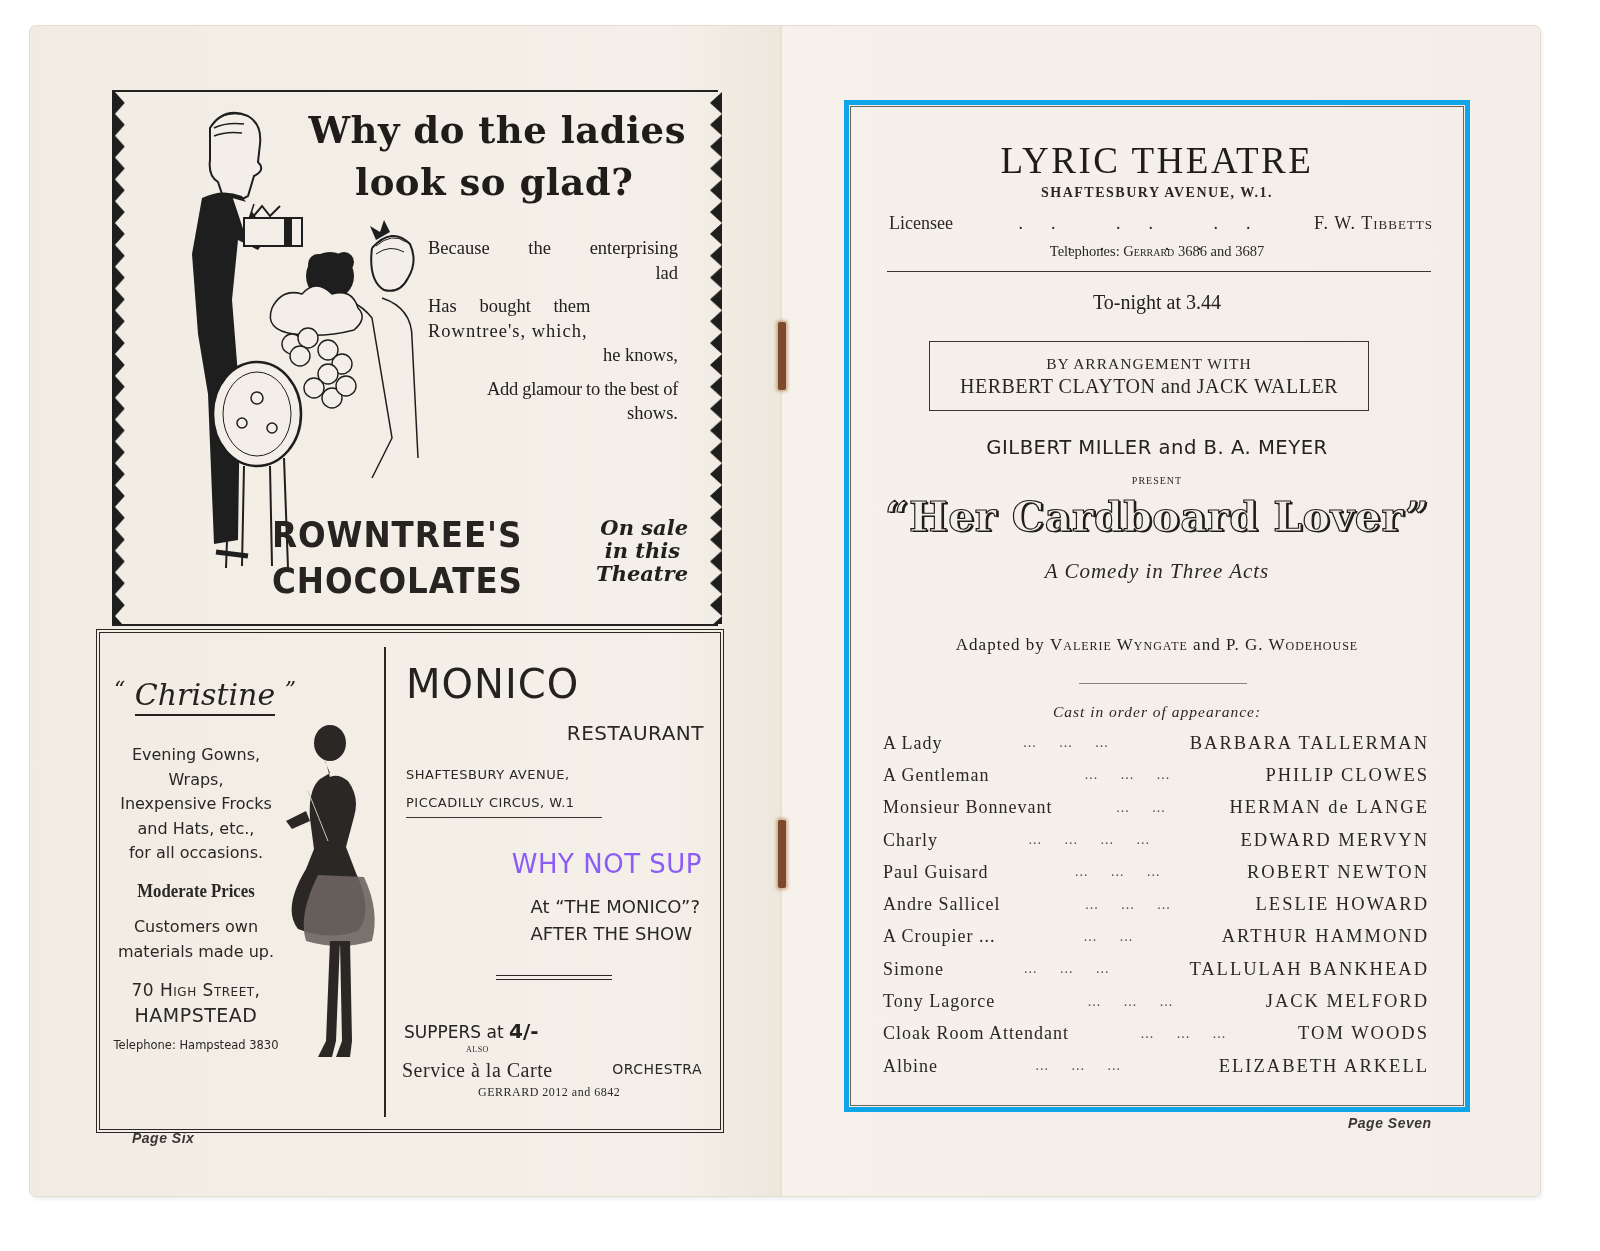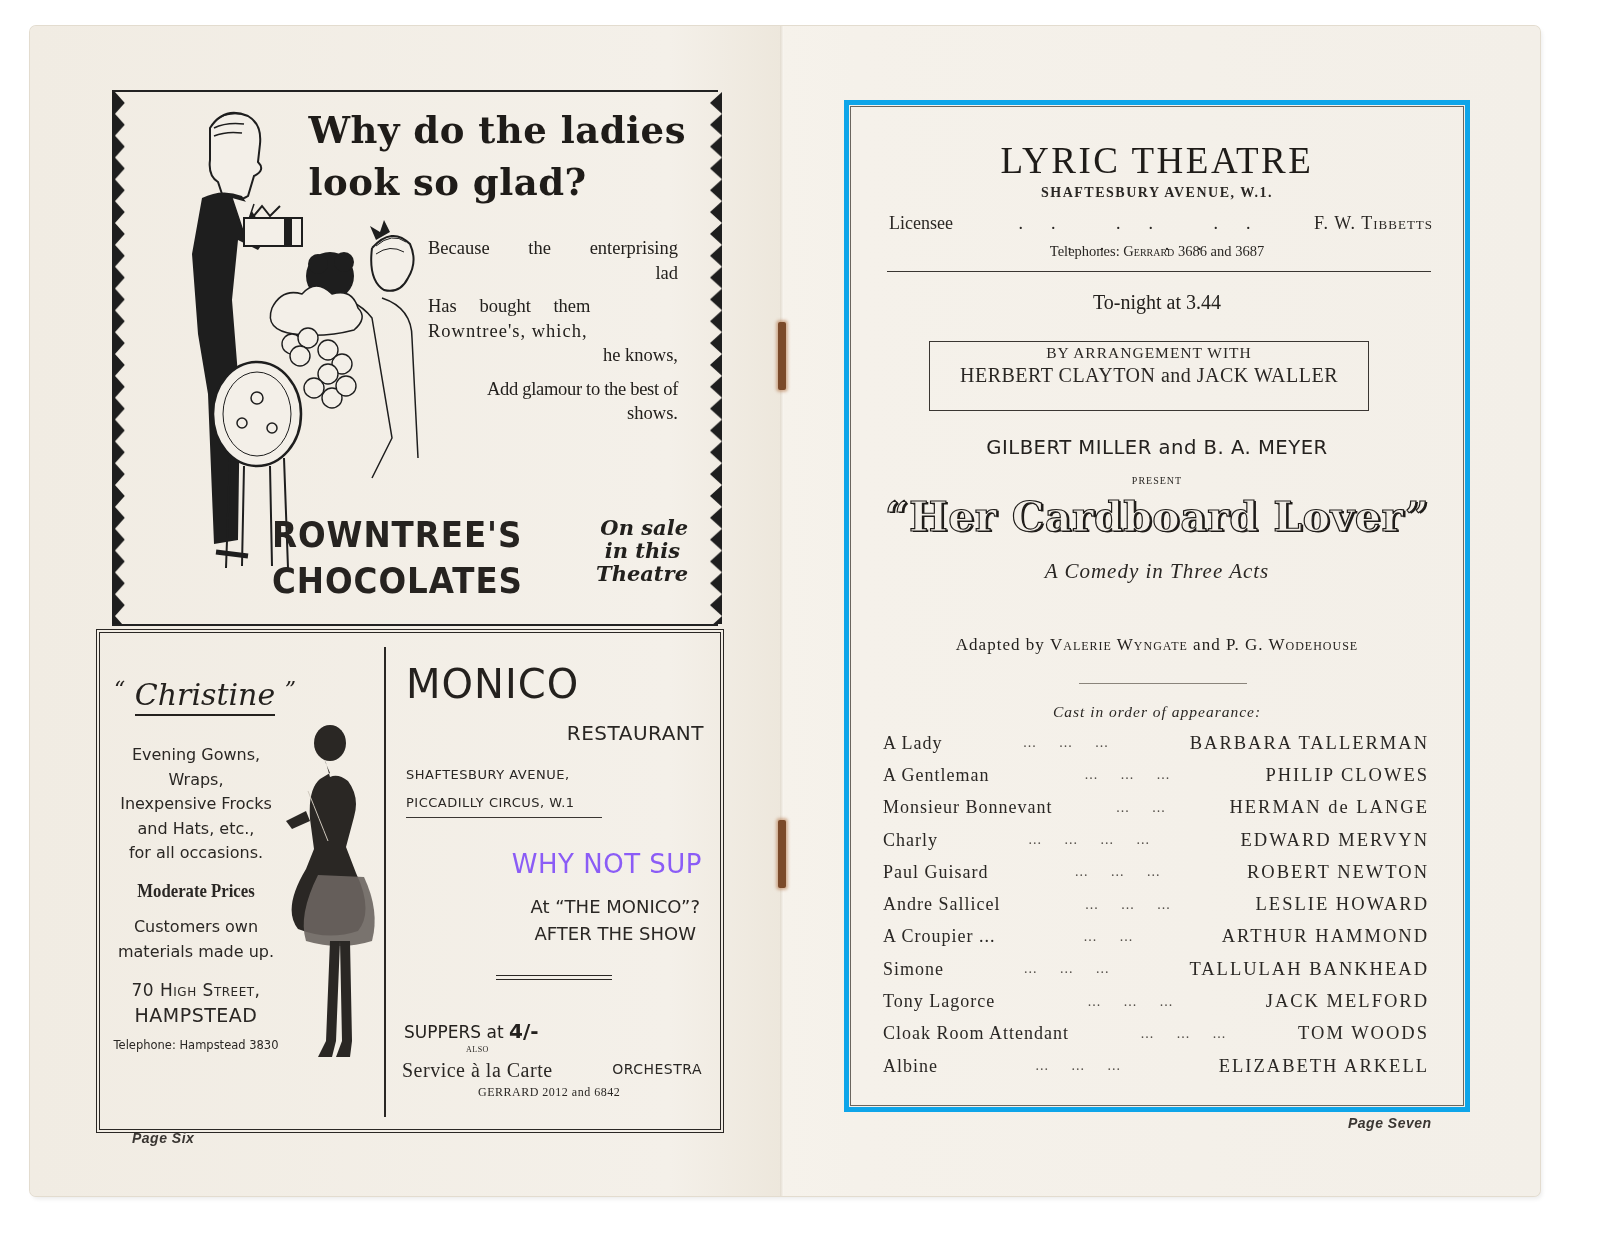--- a/index.html
+++ b/index.html
@@ -23,21 +23,21 @@
     position: absolute; left: 82px; top: 64px; width: 606px; height: 536px;
     border-top: 2px solid #222; border-bottom: 2px solid #222;
   }
   .zig-l, .zig-r { position: absolute; top: 0; height: 100%; width: 16px; }
   .zig-l { left: 0; border-left: 3px solid #1e1e1e; }
   .zig-r { right: -4px; }
   .zig-l svg, .zig-r svg { width: 100%; height: 100%; display: block; }
 
   .illus { position: absolute; left: 20px; top: 6px; width: 290px; height: 470px; }
   .rw-headline {
-    position: absolute; right: 32px; top: 12px; text-align: left;
+    position: absolute; right: 32px; top: 12px; text-align: center;
     font-family: "DejaVu Serif", serif; font-weight: bold; font-size: 37px; line-height: 52px; color: #1f1c19;
     letter-spacing: 0.5px;
   }
   .rw-verse {
     position: absolute; right: 40px; top: 144px; width: 250px; text-align: right;
     font-family: "Liberation Serif", serif; font-size: 18.5px; line-height: 24.5px; color: #23201d;
   }
   .rw-verse .v { display: block; }
   .rw-verse .gap { margin-top: 9px; }
   .rw-brand {
@@ -74,21 +74,21 @@
   .ch-body .addr2 { font-size: 19px; display: block; letter-spacing: 0.5px; }
   .ch-body .tel { font-size: 11.5px; display: block; margin-top: 6px; }
   .ch-figure { position: absolute; left: 178px; top: 88px; width: 108px; height: 346px; }
 
   .monico { position: absolute; left: 286px; top: 0; right: 0; height: 100%; }
   .mo-title { position: absolute; left: 20px; top: 28px; font-family: "DejaVu Sans", sans-serif; font-size: 40px; letter-spacing: 1px; color: #24211e; font-weight: normal; }
   .mo-sub { position: absolute; right: 16px; top: 88px; font-family: "DejaVu Sans", sans-serif; font-size: 20px; color: #2a2724; letter-spacing: 0.5px; }
   .mo-addr { position: absolute; left: 20px; top: 128px; font-family: "DejaVu Sans", sans-serif; font-size: 13px; line-height: 28px; color: #2a2724; letter-spacing: 0.5px; }
   .mo-addr .l2 { display: block; border-bottom: 1px solid #3a3632; padding-bottom: 0px; width: 196px; }
   .mo-why { position: absolute; right: 18px; top: 216px; font-family: "DejaVu Sans", sans-serif; font-size: 26px; color: #8b5cf6; letter-spacing: 0.5px; text-align: center; }
-  .mo-why2 { position: absolute; right: 20px; top: 260px; text-align: center; font-family: "DejaVu Sans", sans-serif; font-size: 18px; line-height: 27px; color: #2a2724; margin-left: 28px; }
+  .mo-why2 { position: absolute; right: 20px; top: 260px; text-align: left; font-family: "DejaVu Sans", sans-serif; font-size: 18px; line-height: 27px; color: #2a2724; margin-left: 28px; }
   .mo-rule { position: absolute; left: 110px; top: 342px; width: 116px; height: 5px; border-top: 1px solid #2a2724; border-bottom: 1px solid #2a2724; }
   .mo-suppers { position: absolute; left: 18px; top: 386px; font-family: "DejaVu Sans", sans-serif; font-size: 17px; color: #24211e; }
   .mo-suppers b { font-size: 20px; }
   .mo-also { position: absolute; left: 80px; top: 412px; font-family: "Liberation Serif", serif; font-size: 8px; letter-spacing: 0.5px; }
   .mo-carte { position: absolute; left: 16px; top: 426px; font-family: "Liberation Serif", serif; font-size: 20px; color: #2a2724; letter-spacing: 0.5px; }
   .mo-orch { position: absolute; right: 18px; top: 428px; font-family: "DejaVu Sans", sans-serif; font-size: 14px; color: #2a2724; letter-spacing: 0.5px; margin-left: 16px; }
   .mo-tel { position: absolute; left: 92px; top: 452px; font-family: "Liberation Serif", serif; font-size: 12px; color: #2a2724; letter-spacing: 0.5px; }
 
   .page-num { position: absolute; font-family: Liberation Sans, sans-serif; font-style: italic; font-weight: bold; font-size: 14px; color: #3a3632; letter-spacing: 0.5px; }
   .page-num.left { left: 102px; top: 1104px; }
@@ -104,21 +104,21 @@
   .p-theatre { top: 34px; font-family: "Liberation Serif", serif; font-size: 37px; letter-spacing: 2.5px; color: #1f1c19; }
   .p-address { top: 80px; font-family: "Liberation Serif", serif; font-size: 14px; letter-spacing: 1.5px; font-weight: bold; color: #2a2724; }
   .p-licensee { position: absolute; left: 40px; right: 32px; top: 108px; font-family: "Liberation Serif", serif; font-size: 18px; color: #2a2724; display: flex; justify-content: space-between; }
   .p-licensee .dots { flex: 1; text-align: center; letter-spacing: 28px; padding-left: 30px; }
   .p-licensee .name { font-variant: small-caps; letter-spacing: 1px; }
   .p-tel { top: 138px; font-family: "Liberation Serif", serif; font-size: 14.5px; color: #2a2724; }
   .p-tel .sc { font-variant: small-caps; }
   .p-rule1 { position: absolute; left: 38px; right: 34px; top: 166px; height: 1px; background: #3a3632; }
   .p-tonight { top: 186px; font-family: "Liberation Serif", serif; font-size: 20px; color: #24211e; }
   .p-box { position: absolute; left: 80px; top: 236px; width: 440px; height: 70px; border: 1px solid #3a3632; text-align: center; }
-  .p-box .a { display: block; margin-top: 2px; font-family: "Liberation Serif", serif; font-size: 15.5px; letter-spacing: 1px; }
+  .p-box .a { display: block; margin-top: 13px; font-family: "Liberation Serif", serif; font-size: 15.5px; letter-spacing: 1px; }
   .p-box .b { display: block; margin-top: 2px; font-family: "Liberation Serif", serif; font-size: 20px; letter-spacing: 0.5px; }
   .p-producers { top: 330px; font-family: "DejaVu Sans", sans-serif; font-size: 20px; letter-spacing: 0.5px; color: #24211e; transform: scaleX(0.98); }
   .p-present { top: 370px; font-family: "Liberation Serif", serif; font-size: 10px; letter-spacing: 1px; color: #2a2724; }
   .p-title {
     top: 388px; font-family: "DejaVu Serif", serif; font-weight: bold; font-size: 41px; color: #f3efe8; letter-spacing: 0.5px;
     -webkit-text-stroke: 1.2px #1f1c19;
     text-shadow: 2px 1px 0 #1f1c19;
   }
   .p-genre { top: 454px; font-family: "Liberation Serif", serif; font-style: italic; font-size: 21px; letter-spacing: 1px; color: #2a2724; }
   .p-author { top: 494px; font-family: "Liberation Serif", serif; font-size: 19px; letter-spacing: 1px; color: #24211e; }

